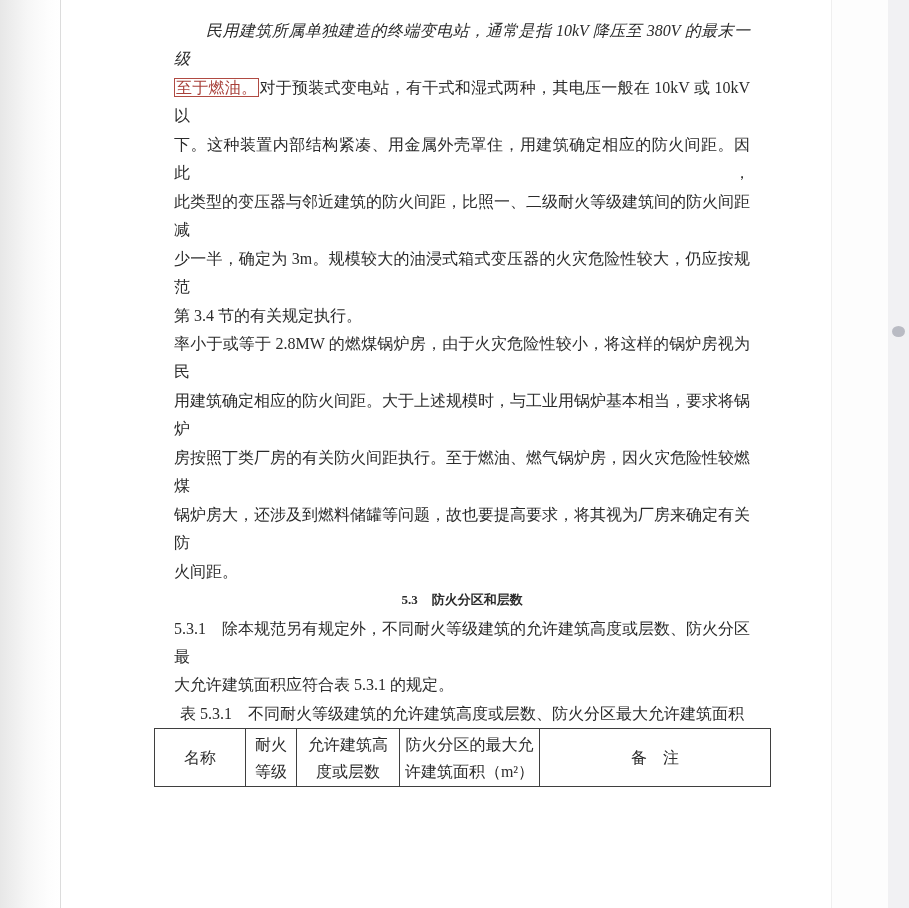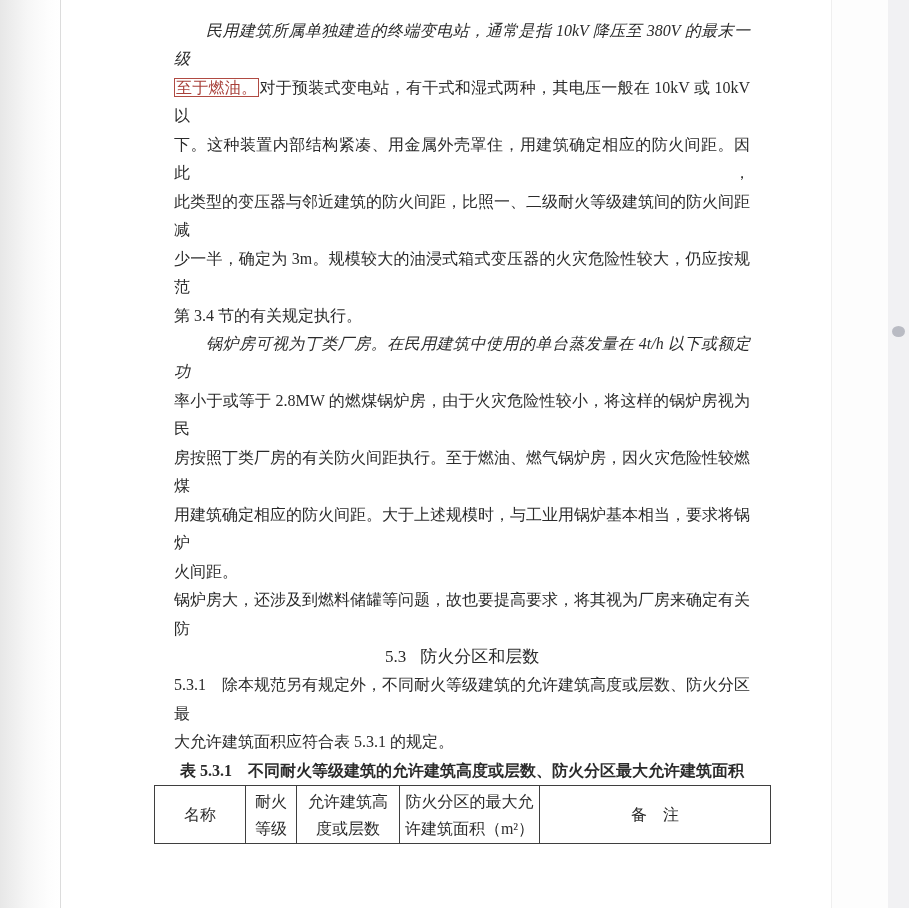--- a/index.html
+++ b/index.html
@@ -31,25 +31,25 @@
   .tline{text-align:justify;text-align-last:justify;}
   .tline.indent{text-indent:32px;font-style:italic;}
   .tline.last{text-align-last:left;}
   .red-box{
     color:#a8403a;
     border:1px solid #b04a42;
     padding:0 1px;
     box-decoration-break:clone;-webkit-box-decoration-break:clone;
   }
   .section-heading{
-    text-align:center;text-align-last:center;font-weight:normal;font-size:17px;
+    text-align:center;text-align-last:center;font-weight:bold;font-size:13px;
   }
   .section-heading .ttl{margin-left:14px;}
   .table-caption{
-    text-align:right;text-align-last:center;font-weight:bold;font-size:16px;
+    text-align:right;text-align-last:center;font-weight:normal;font-size:16px;
   }
   table.spec{
     border-collapse:collapse;table-layout:fixed;
     width:616px;margin-left:-20px;
     font-size:16px;
   }
   table.spec td{
     border:1px solid #3f3f3f;
     text-align:center;vertical-align:middle;
     line-height:27px;padding:0 4px;
@@ -68,26 +68,25 @@
   <div>
       <div class="tline indent"><span>民用建筑所属单独建造的终端变电站，通常是指 10kV 降压至 380V 的最末一级</span></div>
       <div class="tline"><span class="red-box">至于燃油。</span><span>对于预装式变电站，有干式和湿式两种，其电压一般在 10kV 或 10kV 以</span></div>
       <div class="tline"><span>下。这种装置内部结构紧凑、用金属外壳罩住，用建筑确定相应的防火间距。因此，</span></div>
       <div class="tline"><span>此类型的变压器与邻近建筑的防火间距，比照一、二级耐火等级建筑间的防火间距减</span></div>
       <div class="tline"><span>少一半，确定为 3m。规模较大的油浸式箱式变压器的火灾危险性较大，仍应按规范</span></div>
       <div class="tline last"><span>第 3.4 节的有关规定执行。</span></div>
     </div>
 
   <div>
-      <div class="tline indent"><span>锅炉房可视为丁类厂房。在民用建筑中使用的单台蒸发量在 4t/h 以下或额定功</span></div>
       <div class="tline"><span>率小于或等于 2.8MW 的燃煤锅炉房，由于火灾危险性较小，将这样的锅炉房视为民</span></div>
+      <div class="tline"><span>用建筑确定相应的防火间距。大于上述规模时，与工业用锅炉基本相当，要求将锅炉</span></div>
       <div class="tline"><span>房按照丁类厂房的有关防火间距执行。至于燃油、燃气锅炉房，因火灾危险性较燃煤</span></div>
-      <div class="tline"><span>用建筑确定相应的防火间距。大于上述规模时，与工业用锅炉基本相当，要求将锅炉</span></div>
+      <div class="tline"><span>锅炉房大，还涉及到燃料储罐等问题，故也要提高要求，将其视为厂房来确定有关防</span></div>
       <div class="tline last"><span>火间距。</span></div>
-      <div class="tline"><span>锅炉房大，还涉及到燃料储罐等问题，故也要提高要求，将其视为厂房来确定有关防</span></div>
     </div>
 
   <div class="section-heading">
     <span>5.3</span><span class="ttl">防火分区和层数</span>
   </div>
 
   <div>
       <div class="tline"><span>5.3.1　除本规范另有规定外，不同耐火等级建筑的允许建筑高度或层数、防火分区最</span></div>
       <div class="tline last"><span>大允许建筑面积应符合表 5.3.1 的规定。</span></div>
     </div>

